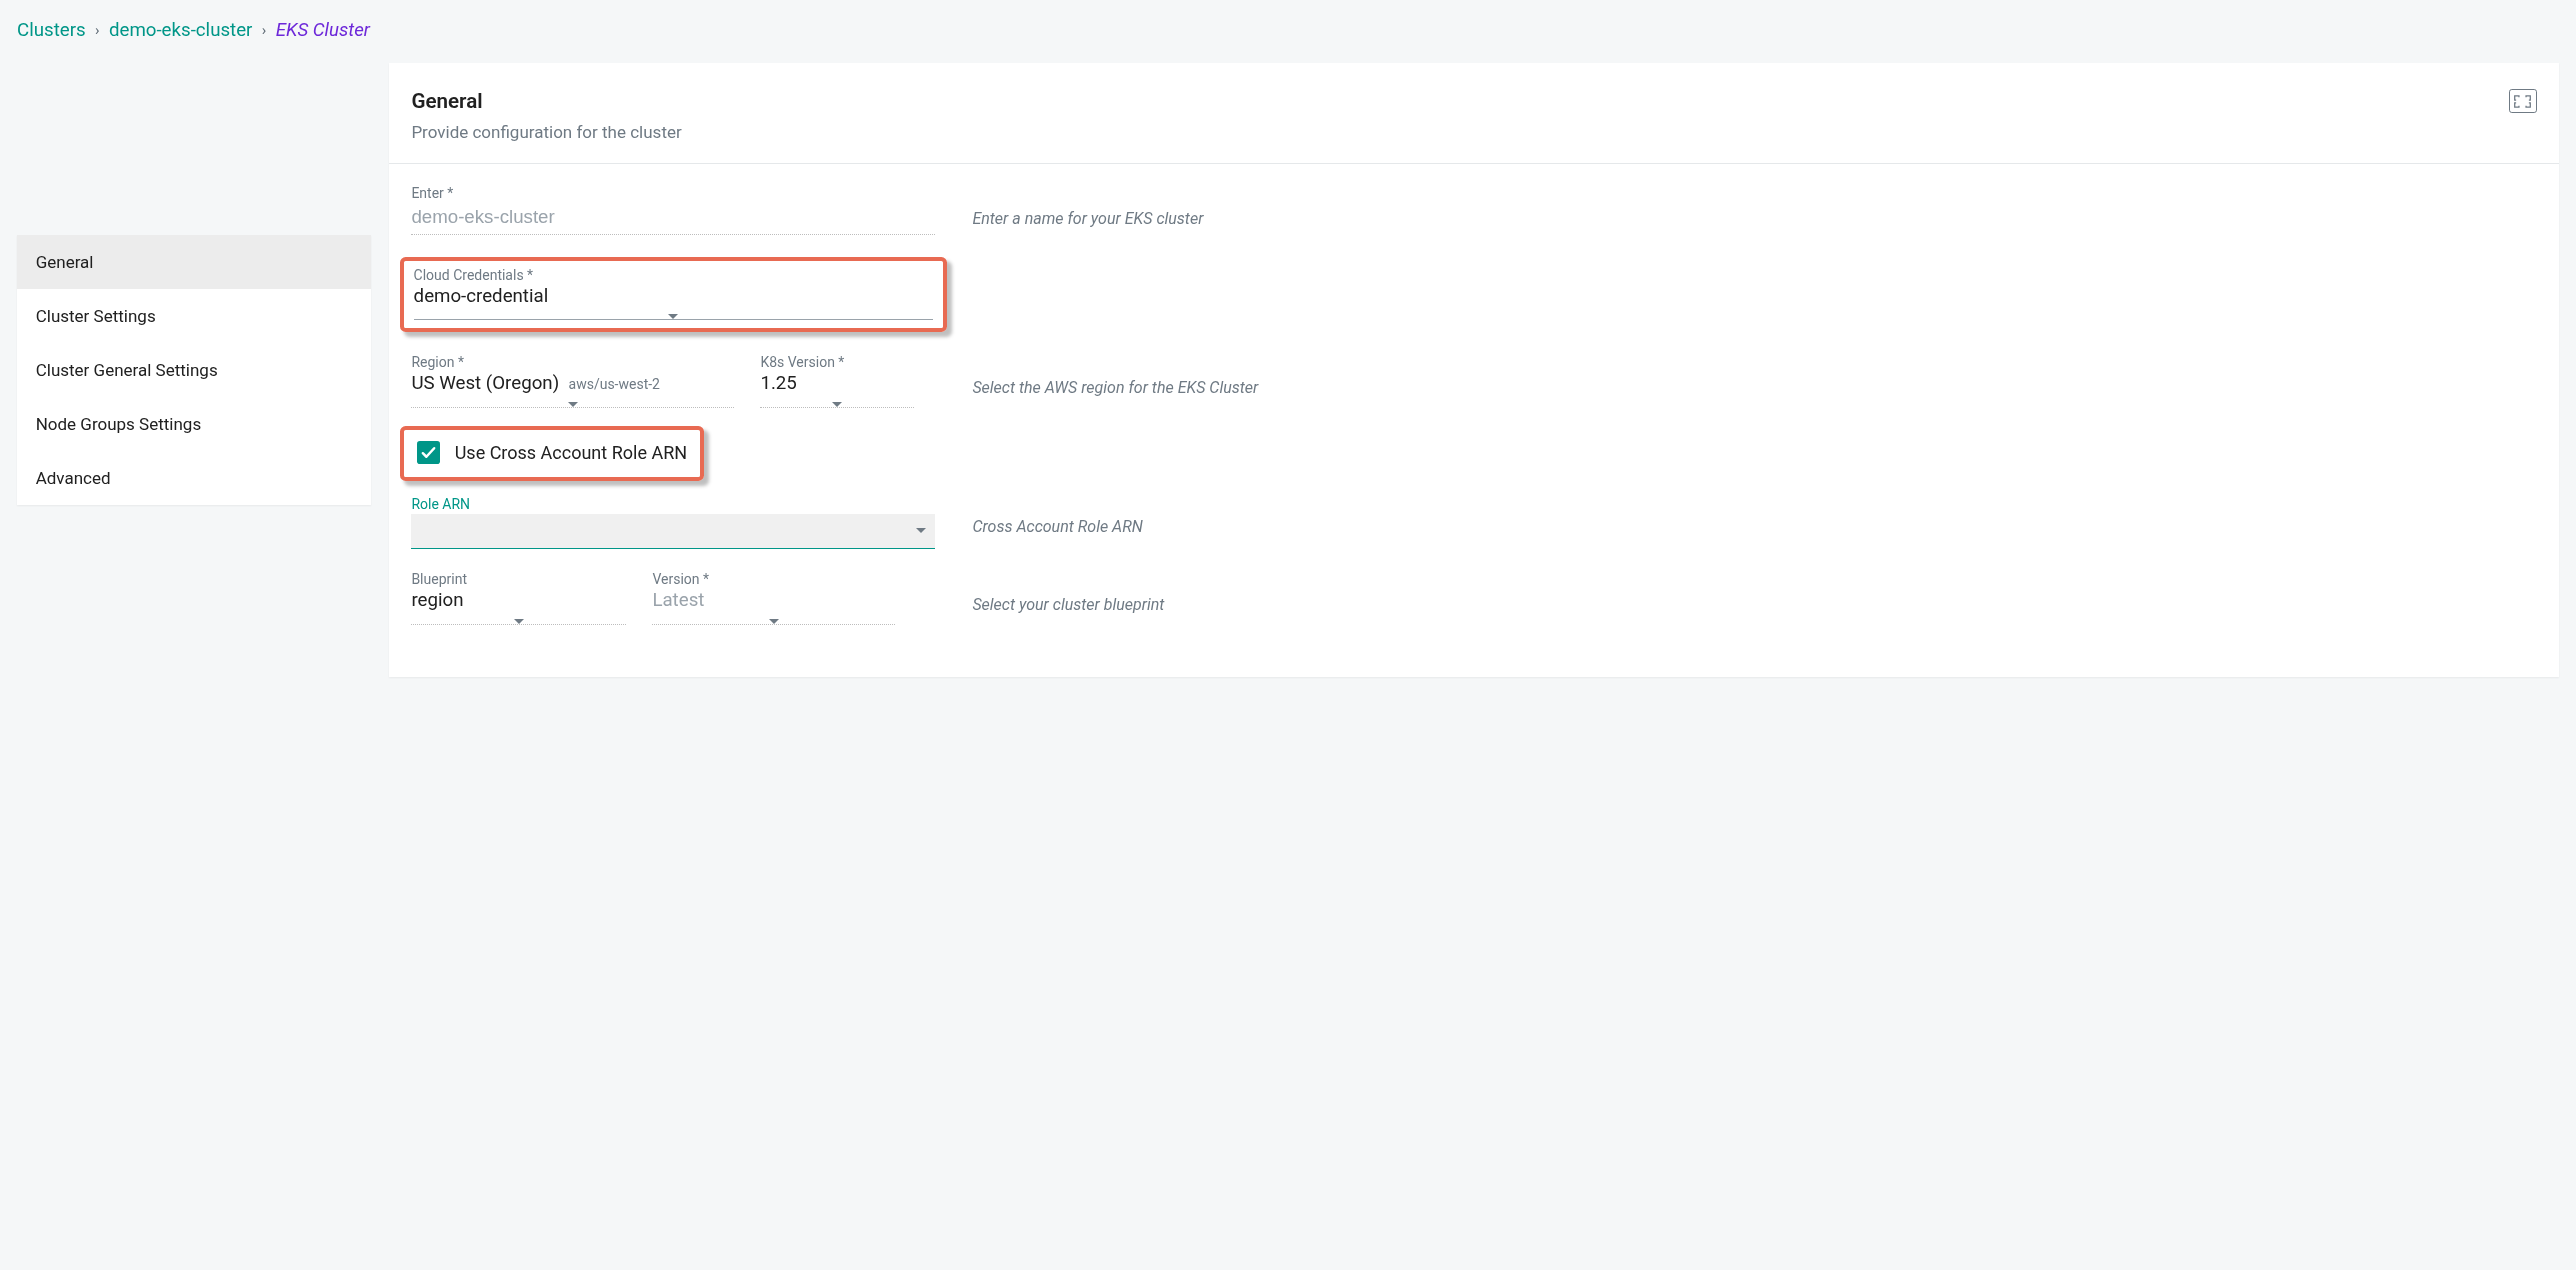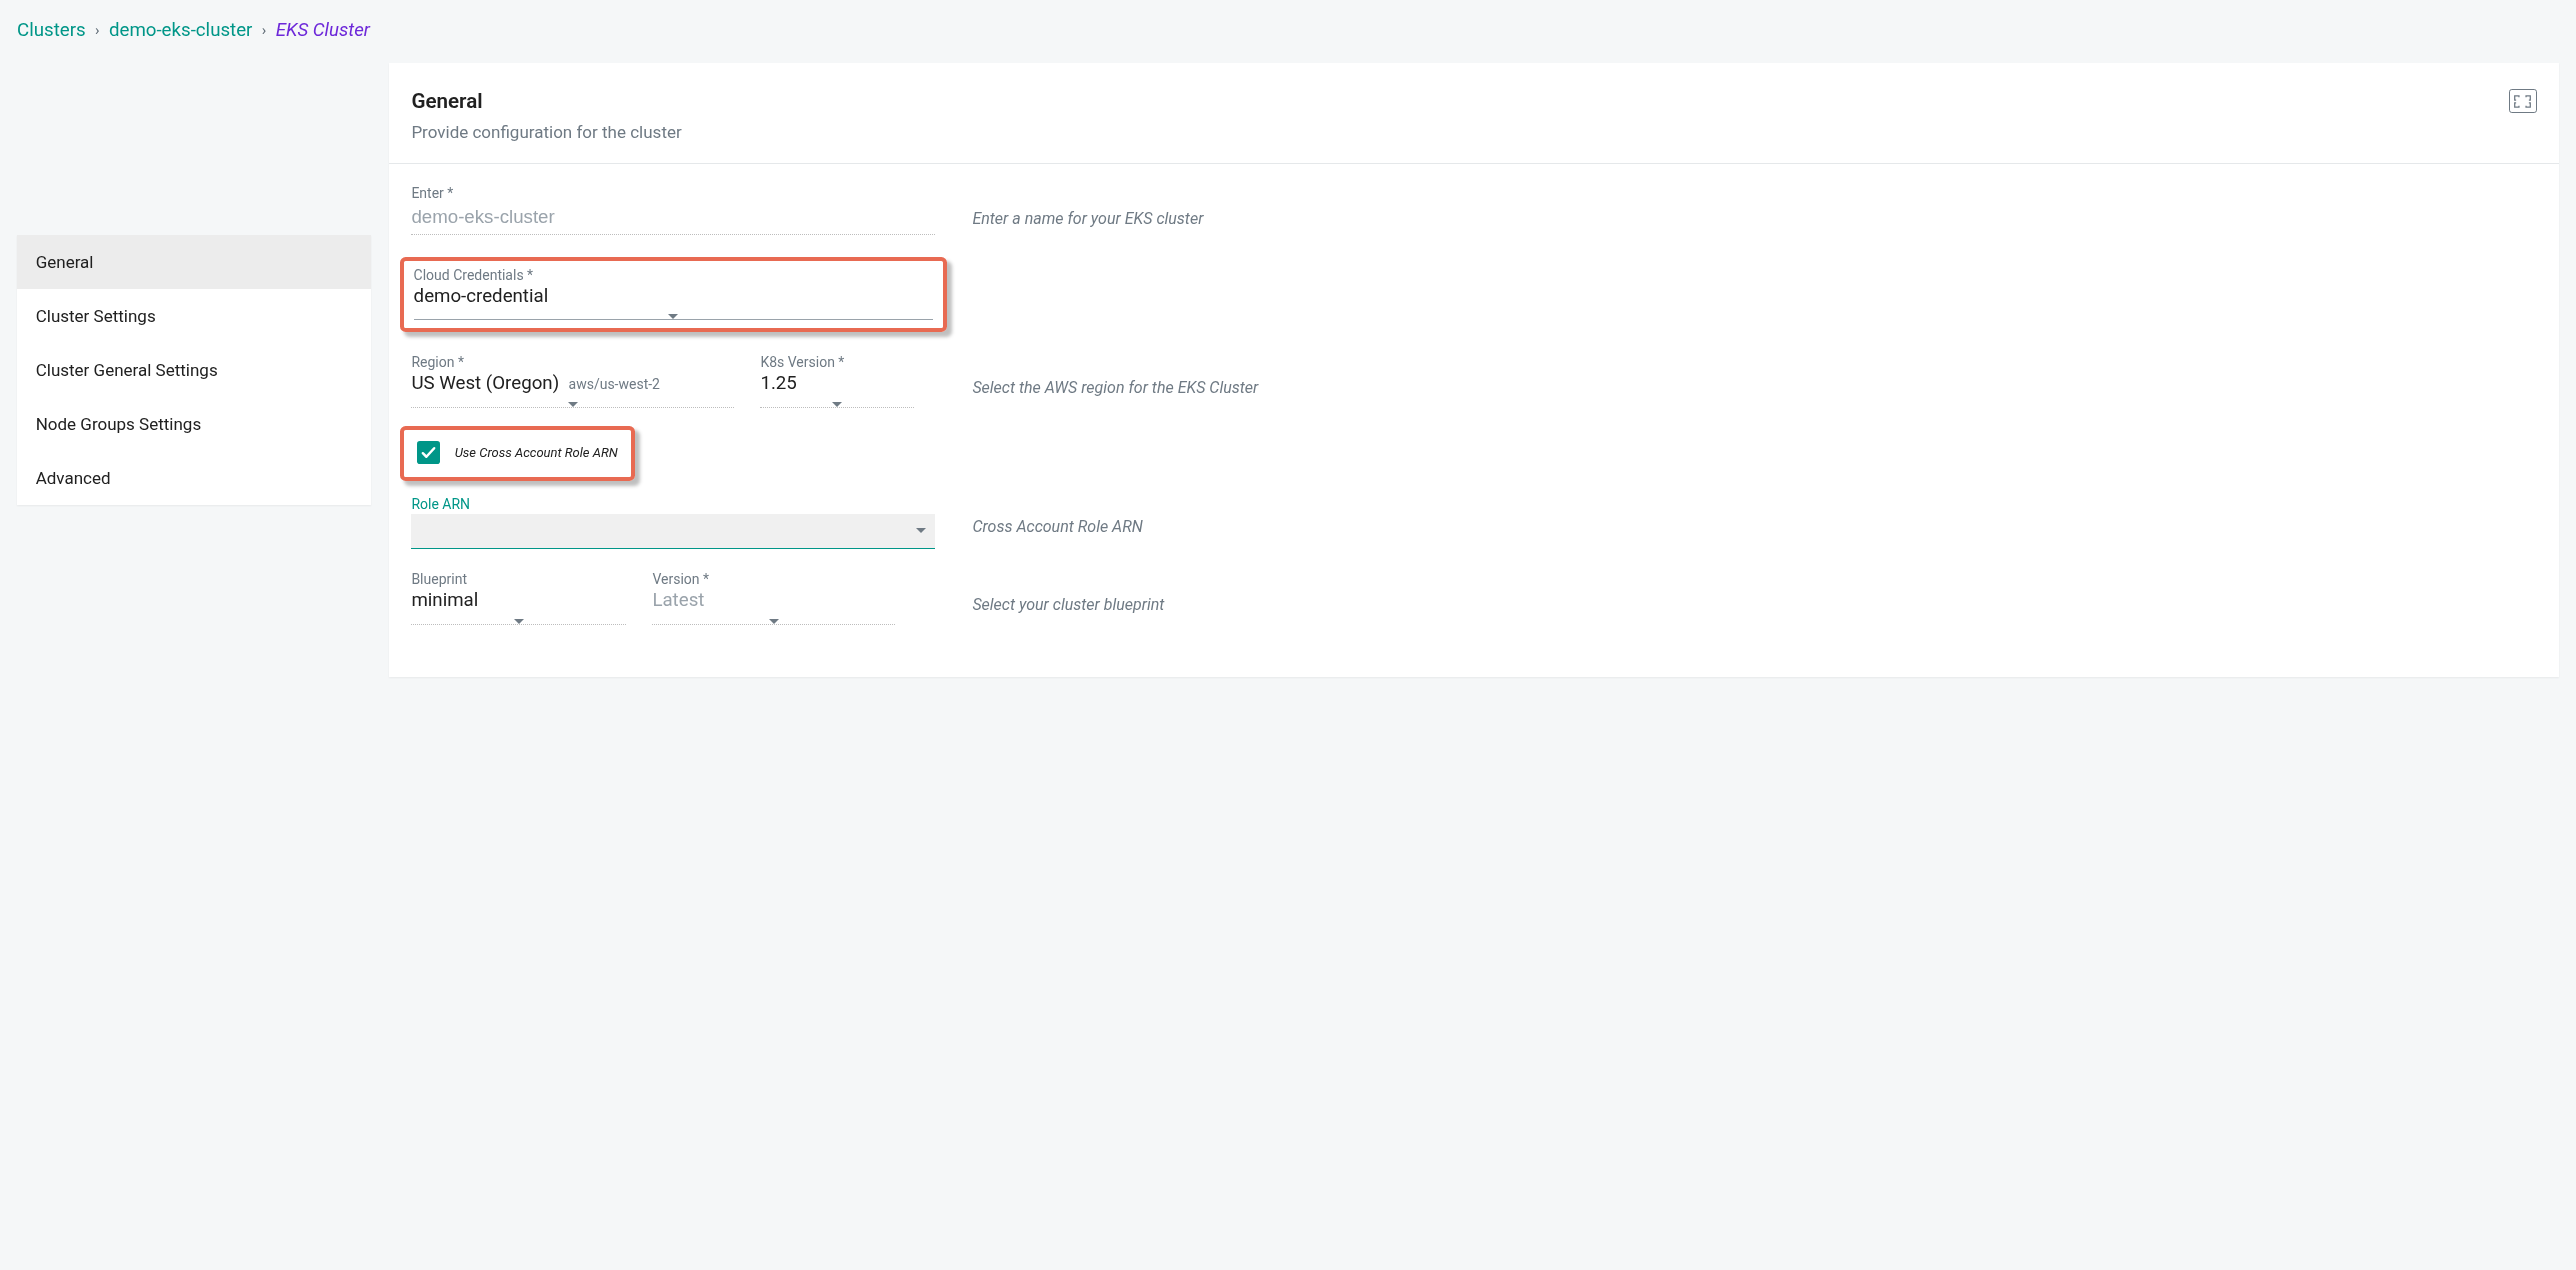--- a/index.html
+++ b/index.html
@@ -102,21 +102,21 @@
     margin-right: -11.2px;
   }
   .checkbox-row { display: flex; align-items: center; gap: 15px; padding: 5.6px 3.7px; }
   .checkbox {
     width: 22.4px; height: 22.4px;
     background: #009688;
     border-radius: 2.8px;
     display: flex; align-items: center; justify-content: center;
   }
   .checkbox svg { width: 17px; height: 17px; }
-  .checkbox-label { font-size: 13px; font-style: italic; }
+  .checkbox-label { font-size: 18px; }
   .rolearn-select {
     background: #f0f0f0;
     height: 34px;
     display: flex;
     align-items: center;
     justify-content: flex-end;
     padding: 0 9.4px;
   }
   .region-wrap { display: flex; align-items: baseline; gap: 9.4px; flex: 1; }
 </style>
@@ -233,21 +233,21 @@
             </div>
           </div>
           <div class="hint" style="padding-top:20.6px;">Cross Account Role ARN</div>
         </div>
 
         <div class="form-row">
           <div class="field-area">
             <div class="field underline" style="flex:0 0 215px;">
               <label class="field-label">Blueprint</label>
               <div class="select-row">
-                <span class="select-text">minimal</span>
+                <span class="select-text">region</span>
                 <span class="caret"></span>
               </div>
             </div>
             <div class="field underline" style="flex:0 0 243px;">
               <label class="field-label">Version *</label>
               <div class="select-row">
                 <span class="select-text disabled" style="color:#9aa3ab;">Latest</span>
                 <span class="caret"></span>
               </div>
             </div>

